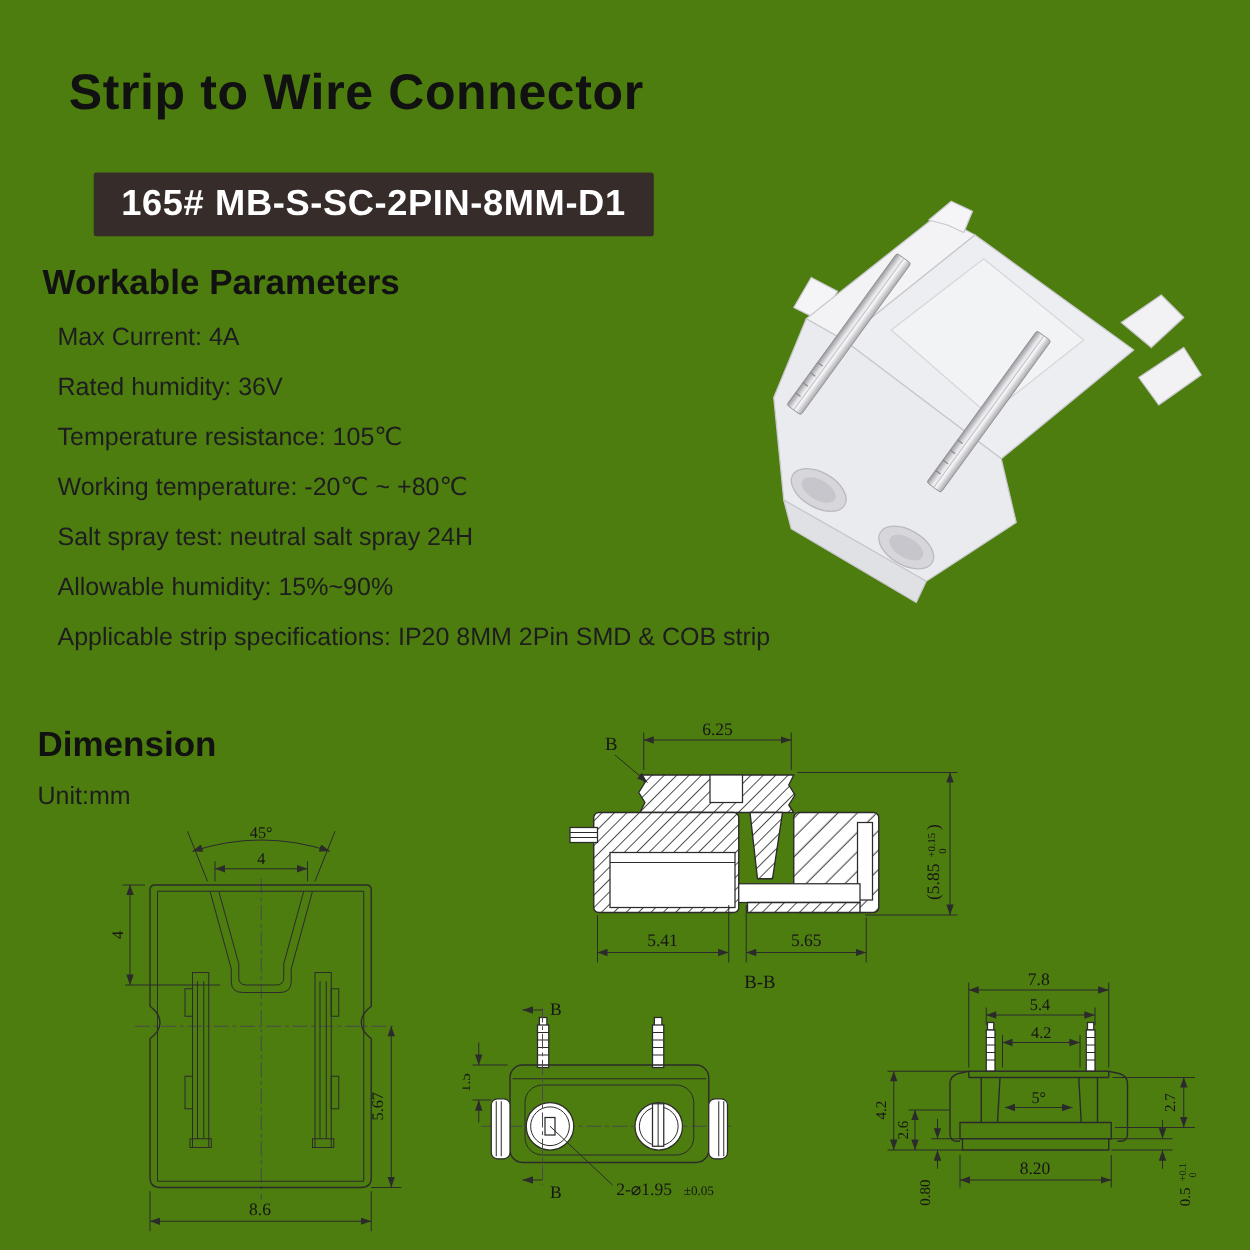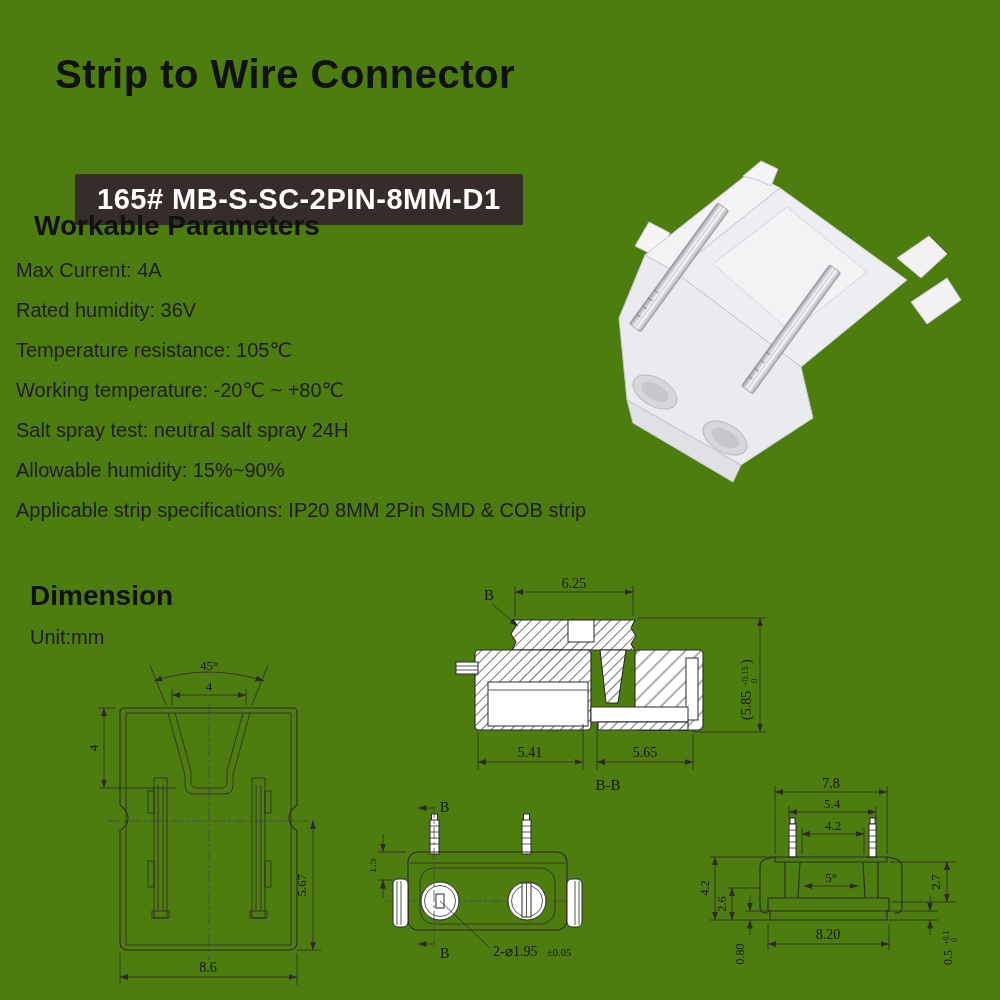--- a/index.html
+++ b/index.html
@@ -1,23 +1,23 @@
 <!DOCTYPE html>
 <html><head>
 <meta charset="utf-8">
 <style>
   html,body{margin:0;padding:0;background:#fff;}
   .page{position:relative;width:1000px;height:1000px;background:#4d7c0f;overflow:hidden;
         font-family:"Liberation Sans","DejaVu Sans",sans-serif;color:#111;}
   .abs{position:absolute;}
   .page-title{left:55px;top:52px;font-size:40px;font-weight:700;letter-spacing:0.5px;}
   .model-badge{left:75px;top:138px;background:#362c29;color:#fff;font-size:29px;font-weight:700;
-               padding:9px 22px;border-radius:2px;letter-spacing:0.5px;margin-top:36px;}
+               padding:9px 22px;border-radius:2px;letter-spacing:0.5px;}
   .tech-heading{left:34px;top:210px;font-size:28px;font-weight:700;}
-  .param-list{left:16px;top:250px;margin:0;padding:0;list-style:none;}
+  .param-list{left:46px;top:250px;margin:0;padding:0;list-style:none;}
   .param-list li{font-size:20px;line-height:40px;height:40px;color:#1d1d1f;white-space:nowrap;}
   .dim-heading{left:30px;top:580px;font-size:28px;font-weight:700;}
   .unit-label{left:30px;top:626px;font-size:20px;color:#1d1d1f;}
   svg{display:block;}
   .ol{stroke:#2b2b2b;stroke-width:1.1;fill:none;stroke-linejoin:round;}
   .olh{stroke:#2b2b2b;stroke-width:1.1;stroke-linejoin:round;}
   .th{stroke:#2b2b2b;stroke-width:0.8;fill:none;}
   .dl{stroke:#2b2b2b;stroke-width:0.8;fill:none;}
   .cl{stroke:#4a4a4a;stroke-width:0.8;fill:none;stroke-dasharray:12 3 3 3;}
   .wf{fill:#fff;stroke:#2b2b2b;stroke-width:1;}

